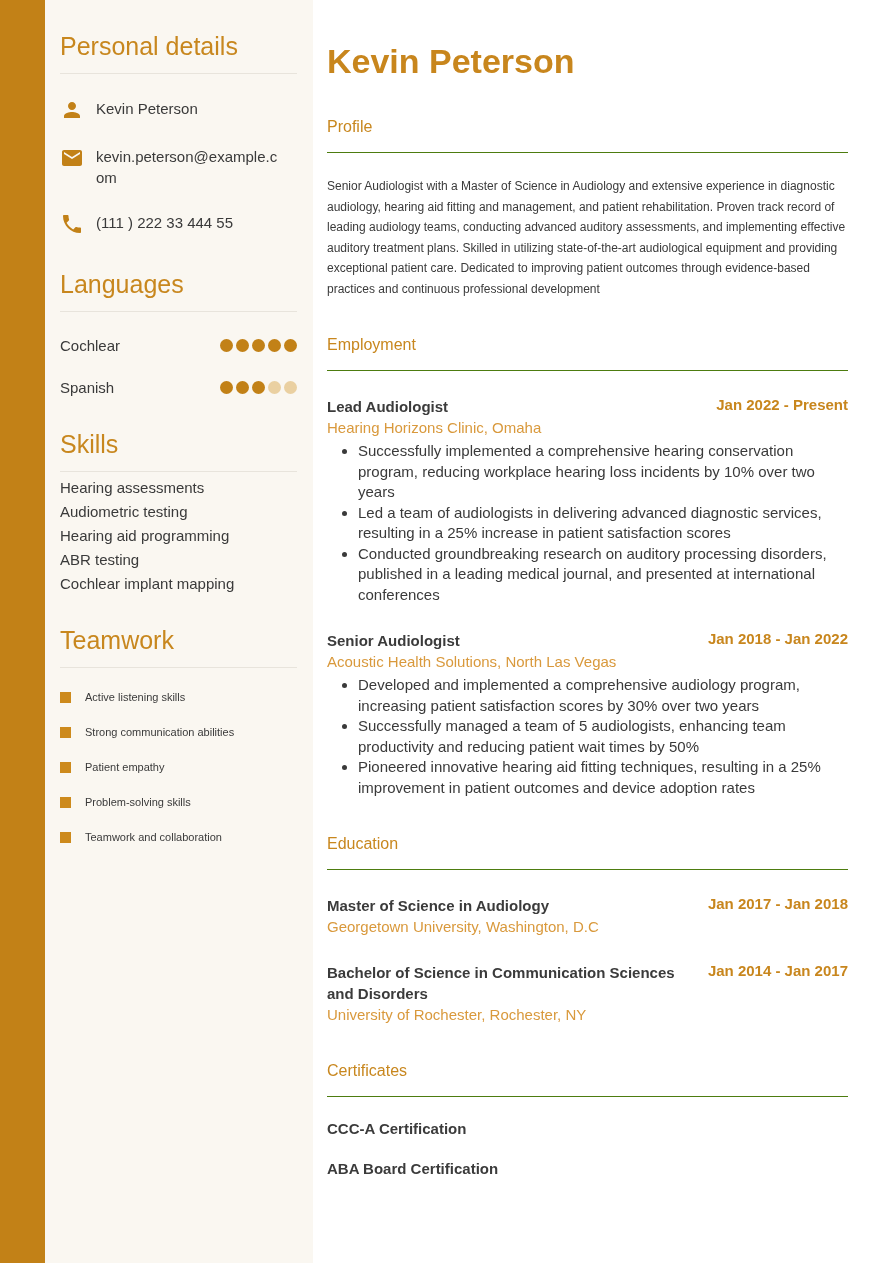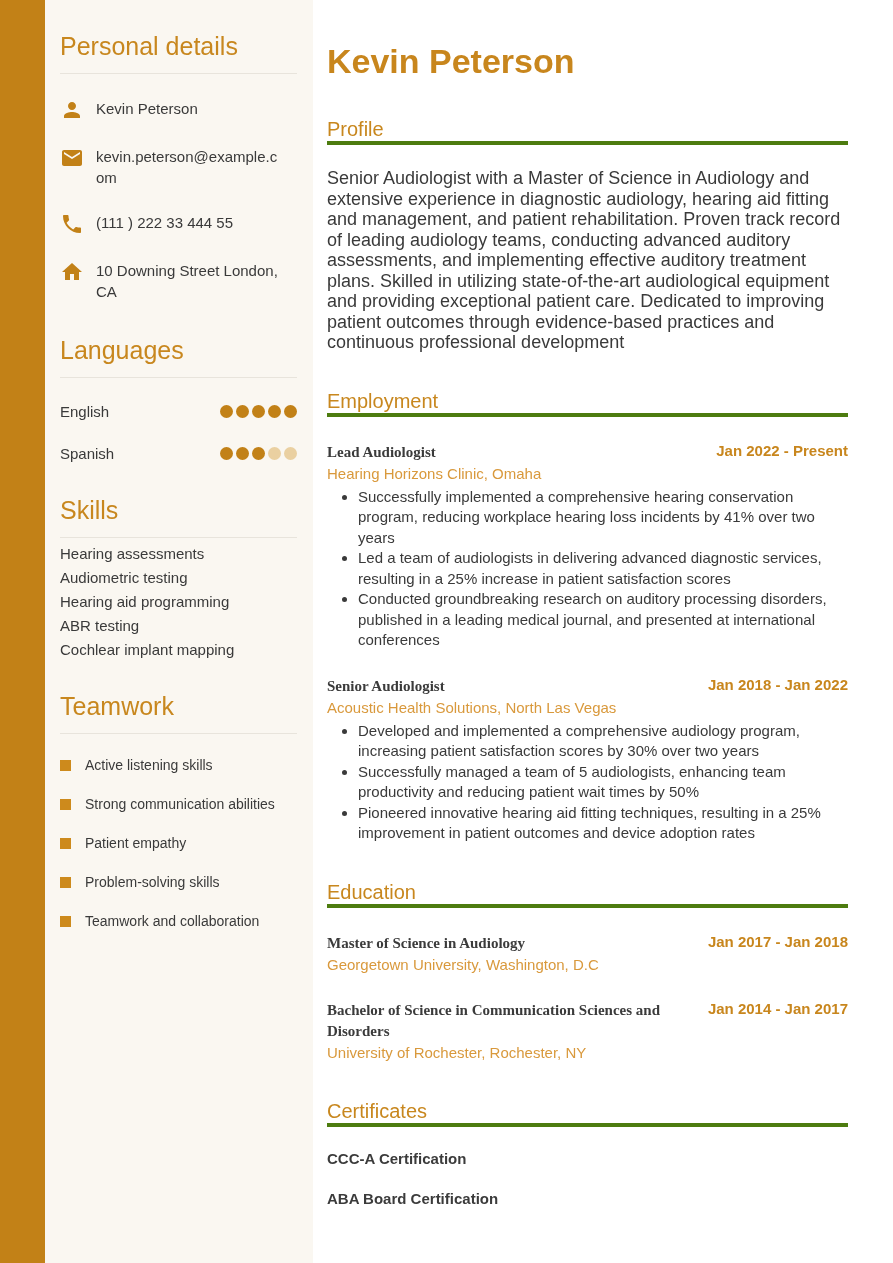--- a/index.html
+++ b/index.html
@@ -37,36 +37,36 @@
     display: flex; justify-content: space-between; align-items: center;
     margin-top: 25px; font-size: 15px;
   }
   .dots { display: flex; gap: 3px; }
   .dot { width: 13px; height: 13px; border-radius: 50%; }
   .dot.filled { background: #c28117; }
   .dot.faded  { background: #ead0a1; }
 
   .skill-item { font-size: 15px; margin-top: 7px; }
 
-  .quality-item { display: flex; align-items: center; margin-top: 23px; font-size: 14px; }
+  .quality-item { display: flex; align-items: center; margin-top: 23px; font-size: 11px; }
   .square { width: 11px; height: 11px; background: #cd8a1c; margin-right: 14px; flex-shrink: 0; }
 
   
   .main {
     flex: 1; background: #ffffff;
     padding: 42px 45px 20px 14px;
   }
   .person-name { font-size: 34px; font-weight: 700; color: #c8861d; margin: 0; }
   .main-section { margin-top: 37px; }
-  .main-title { font-size: 20px; padding-bottom: 0; border-bottom: 4px solid #4d7c0f; }
-  .profile-text { font-size: 18px; line-height: 20.5px; margin: 23px 0 16px; }
+  .main-title { font-size: 16px; padding-bottom: 16px; border-bottom: 1px solid #4d7c0f; }
+  .profile-text { font-size: 12px; line-height: 20.5px; margin: 23px 0 16px; }
 
   .job { margin-top: 25px; }
   .row-split { display: flex; justify-content: space-between; align-items: flex-start; }
-  .item-title { font-weight: 700; font-size: 15px; color: #3b3b3b; line-height: 21px; font-family: Liberation Serif, serif; }
+  .item-title { font-weight: 700; font-size: 15px; color: #3b3b3b; line-height: 21px; }
   .item-dates { font-weight: 700; font-size: 15px; color: #c8861d; white-space: nowrap; margin-left: 20px; }
   .item-company { color: #d9993c; font-size: 15px; margin-top: 1px; line-height: 20px; }
   .job ul { margin: 3px 0 0; padding-left: 31px; font-size: 15px; line-height: 20.5px; }
 
   .edu-item { margin-top: 25px; }
   .edu-left { max-width: 370px; }
 
   .cert-item { font-weight: 700; font-size: 15px; color: #3b3b3b; margin-top: 23px; }
 </style>
 </head>
@@ -101,34 +101,26 @@
 
       <div class="contact-item">
         <span class="contact-icon">
           <svg viewBox="0 0 24 24">
               <path d="M6.62 10.79c1.44 2.83 3.76 5.14 6.59 6.59l2.2-2.2c.27-.27.67-.36 1.02-.24 1.12.37 2.33.57 3.57.57.55 0 1 .45 1 1V20c0 .55-.45 1-1 1-9.39 0-17-7.61-17-17 0-.55.45-1 1-1h3.5c.55 0 1 .45 1 1 0 1.25.2 2.45.57 3.57.11.35.03.74-.25 1.02l-2.2 2.2z"></path>
             </svg>
         </span>
         <span class="contact-text">(111 ) 222 33 444 55</span>
       </div>
 
-      <div class="contact-item">
-        <span class="contact-icon">
-          <svg viewBox="0 0 24 24">
-              <path d="M10 20v-6h4v6h5v-8h3L12 3 2 12h3v8z"></path>
-            </svg>
-        </span>
-        <span class="contact-text">10 Downing Street London, CA</span>
-      </div>
     </section>
 
     <section class="side-section">
       <h2 class="side-title">Languages</h2>
       <div class="lang-row">
-        <span>English</span>
+        <span>Cochlear</span>
         <span class="dots">
             <span class="dot filled"></span>
             <span class="dot filled"></span>
             <span class="dot filled"></span>
             <span class="dot filled"></span>
             <span class="dot filled"></span>
           </span>
       </div>
       <div class="lang-row">
         <span>Spanish</span>
@@ -189,21 +181,21 @@
     <section class="main-section">
       <h2 class="main-title">Employment</h2>
 
       <div class="job">
         <div class="row-split">
           <span class="item-title">Lead Audiologist</span>
           <span class="item-dates">Jan 2022 - Present</span>
         </div>
         <div class="item-company">Hearing Horizons Clinic, Omaha</div>
         <ul>
-          <li>Successfully implemented a comprehensive hearing conservation program, reducing workplace hearing loss incidents by 41% over two years</li>
+          <li>Successfully implemented a comprehensive hearing conservation program, reducing workplace hearing loss incidents by 10% over two years</li>
           <li>Led a team of audiologists in delivering advanced diagnostic services, resulting in a 25% increase in patient satisfaction scores</li>
           <li>Conducted groundbreaking research on auditory processing disorders, published in a leading medical journal, and presented at international conferences</li>
         </ul>
       </div>
 
       <div class="job">
         <div class="row-split">
           <span class="item-title">Senior Audiologist</span>
           <span class="item-dates">Jan 2018 - Jan 2022</span>
         </div>

